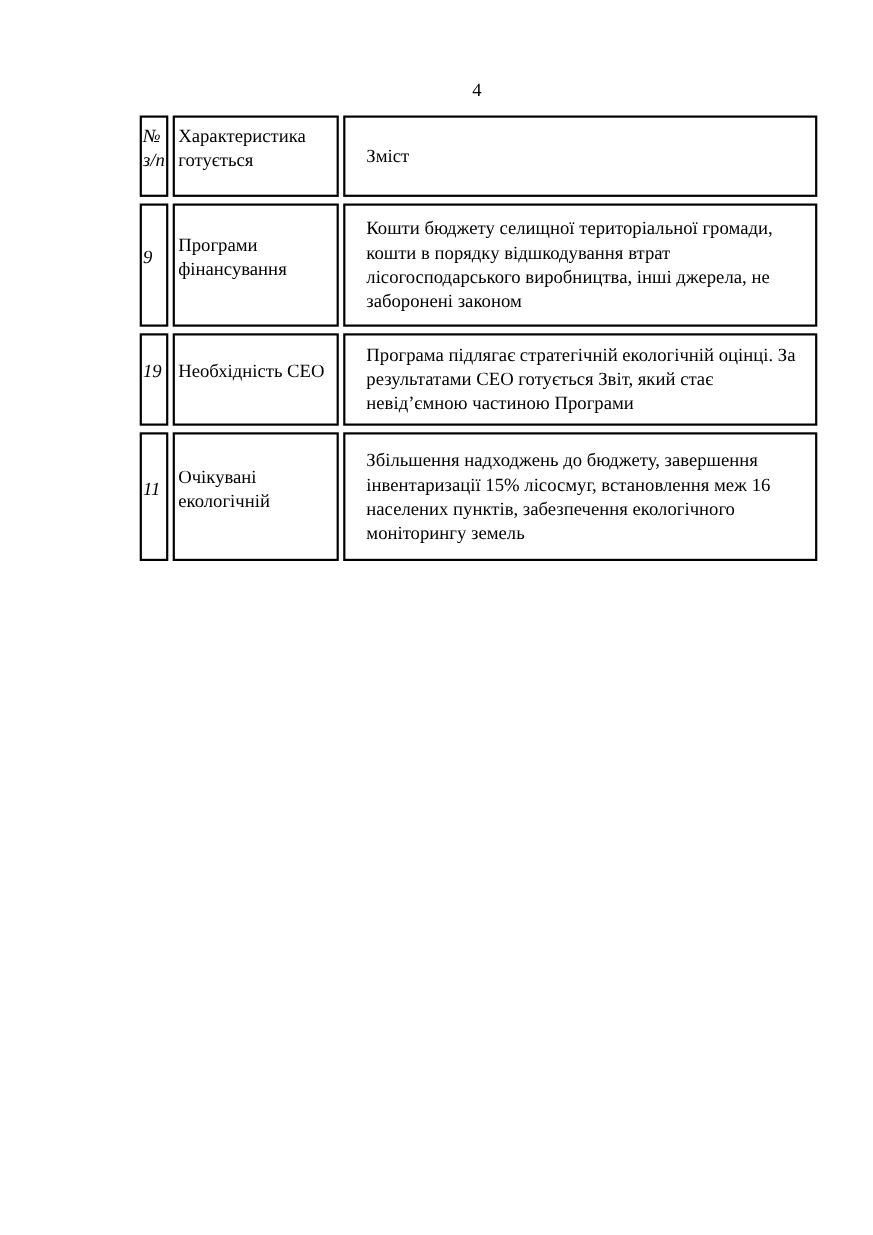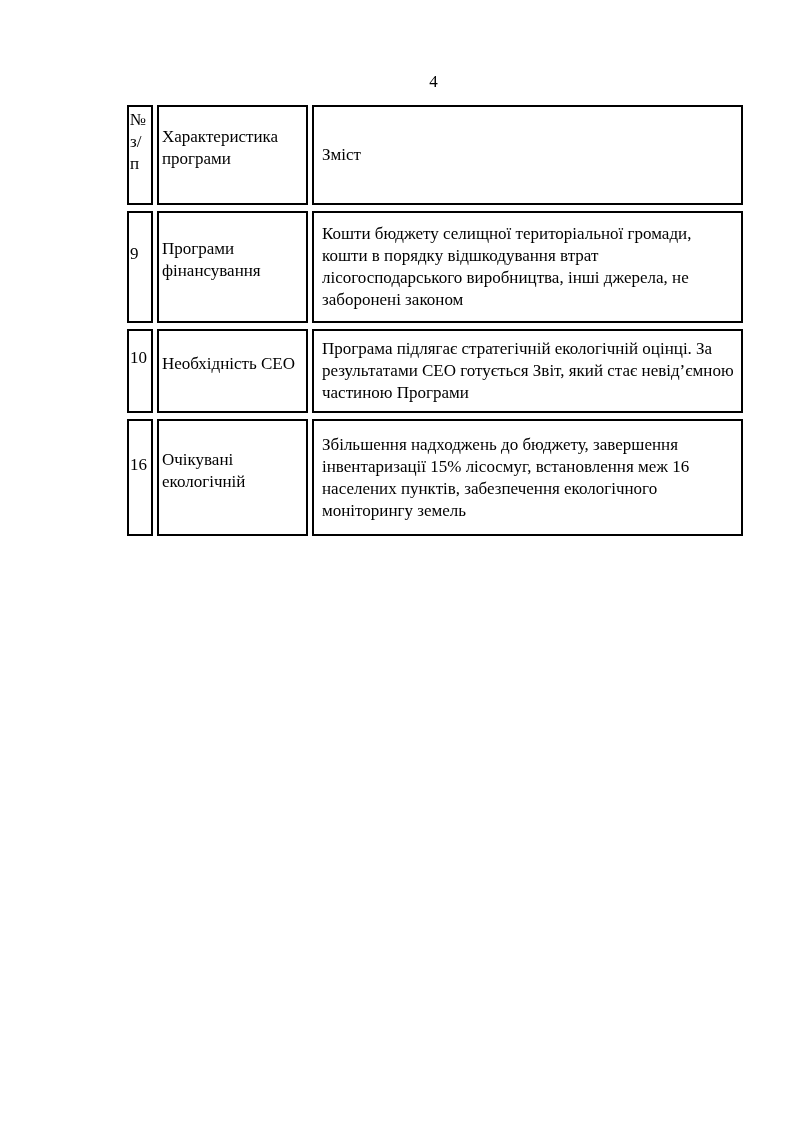--- a/index.html
+++ b/index.html
@@ -34,52 +34,52 @@
   }
   table.program-table td {
     border: 2px solid #000000;
     font-size: 17px;
     line-height: 22px;
     vertical-align: middle;
     box-sizing: border-box;
     background: #ffffff;
     overflow: hidden;
   }
-  td.c1 { width: 26px;  padding: 2px 1px 28px 1px; }
+  td.c1 { width: 26px;  padding: 2px 1px 16px 1px; font-style: italic; }
   td.c2 { width: 151px; padding: 2px 2px 16px 3px; }
-  td.c3 { width: 431px; padding: 1px 2px 1px 8px; }
+  td.c3 { width: 431px; padding: 1px 2px 1px 19px; }
   tr.row-header { height: 74px; }
   tr.row-9  { height: 112px; }
   tr.row-10 { height: 84px; }
   tr.row-11 { height: 117px; }
 </style>
 </head>
 <body>
 
 <div class="page-number">4</div>
 
 <table class="program-table">
   <tbody>
     <tr class="row-header">
       <td class="c1">№ з/п</td>
-      <td class="c2">Характеристика програми</td>
+      <td class="c2">Характеристика готується</td>
       <td class="c3">Зміст</td>
     </tr>
 
     <tr class="row-9">
       <td class="c1">9</td>
       <td class="c2">Програми фінансування</td>
       <td class="c3">Кошти бюджету селищної територіальної громади, кошти в порядку відшкодування втрат лісогосподарського виробництва, інші джерела, не заборонені законом</td>
     </tr>
 
     <tr class="row-10">
-      <td class="c1">10</td>
+      <td class="c1">19</td>
       <td class="c2">Необхідність СЕО</td>
       <td class="c3">Програма підлягає стратегічній екологічній оцінці. За результатами СЕО готується Звіт, який стає невід’ємною частиною Програми</td>
     </tr>
 
     <tr class="row-11">
-      <td class="c1">16</td>
+      <td class="c1">11</td>
       <td class="c2">Очікувані екологічній</td>
       <td class="c3">Збільшення надходжень до бюджету, завершення інвентаризації 15% лісосмуг, встановлення меж 16 населених пунктів, забезпечення екологічного моніторингу земель</td>
     </tr>
   </tbody>
 </table>
 
 </body></html>

